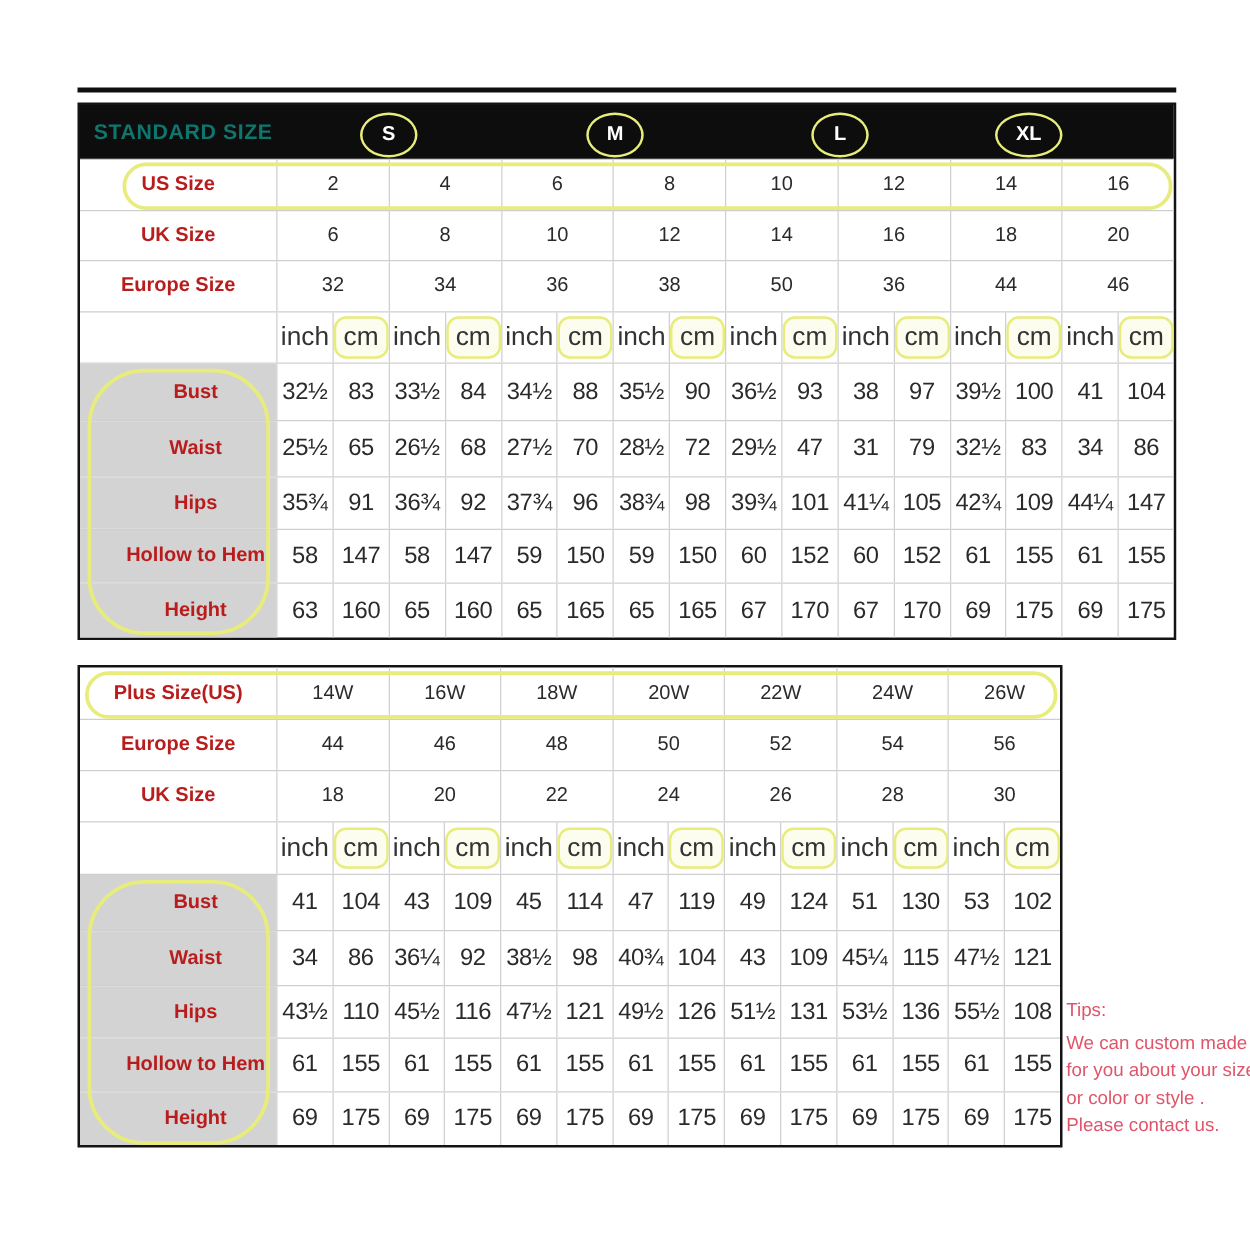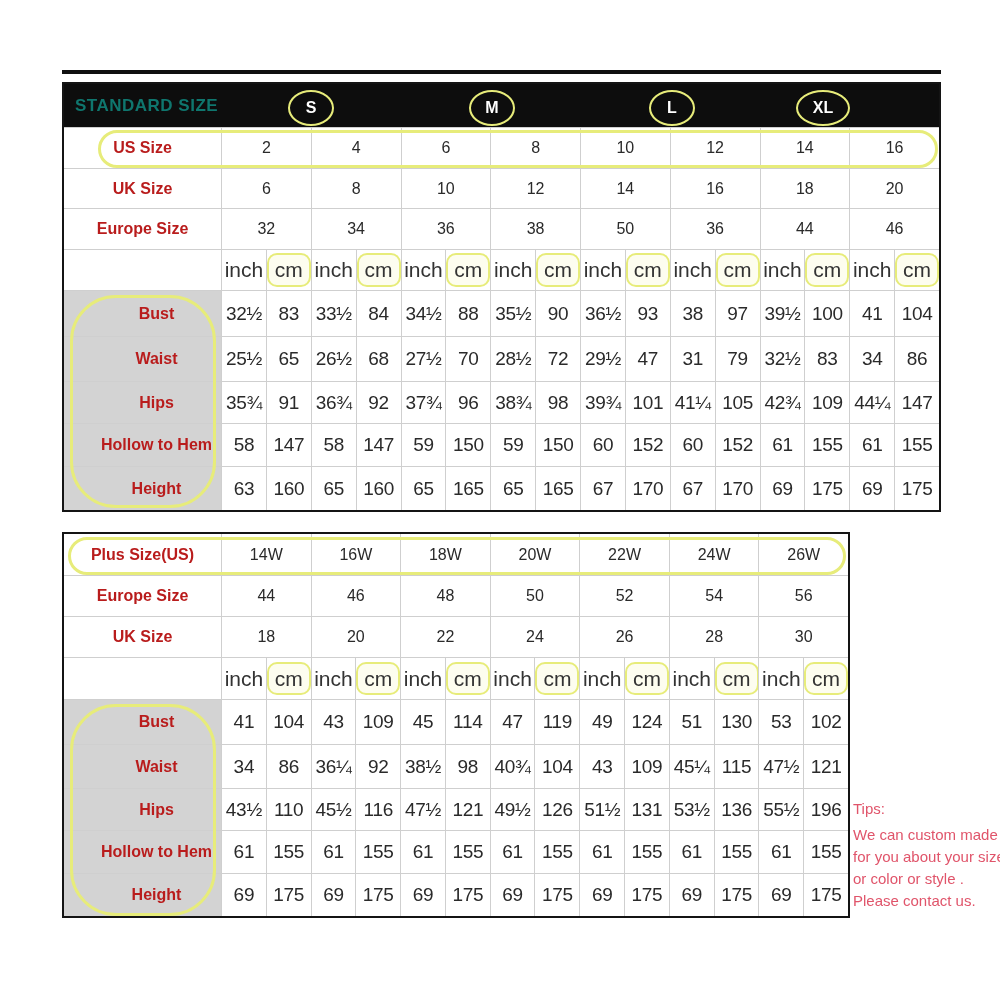--- a/index.html
+++ b/index.html
@@ -338,21 +338,21 @@
         <div class="cell mval">116</div>
         <div class="cell mval">47½</div>
         <div class="cell mval">121</div>
         <div class="cell mval">49½</div>
         <div class="cell mval">126</div>
         <div class="cell mval">51½</div>
         <div class="cell mval">131</div>
         <div class="cell mval">53½</div>
         <div class="cell mval">136</div>
         <div class="cell mval">55½</div>
-        <div class="cell mval">196</div>
+        <div class="cell mval">108</div>
       </div>
       <div class="row" style="grid-template-columns: 157px repeat(14, 1fr); height: 43px;">
         <div class="cell row-label mlabel">Hollow to Hem</div>
         <div class="cell mval">61</div>
         <div class="cell mval">155</div>
         <div class="cell mval">61</div>
         <div class="cell mval">155</div>
         <div class="cell mval">61</div>
         <div class="cell mval">155</div>
         <div class="cell mval">61</div>

